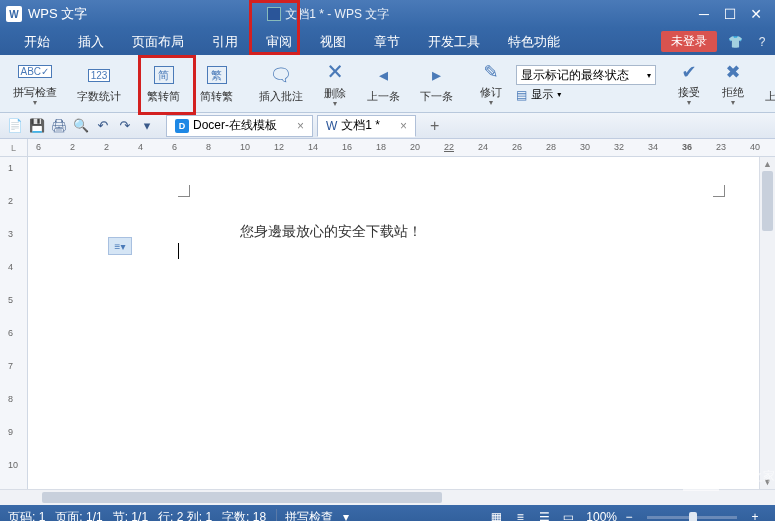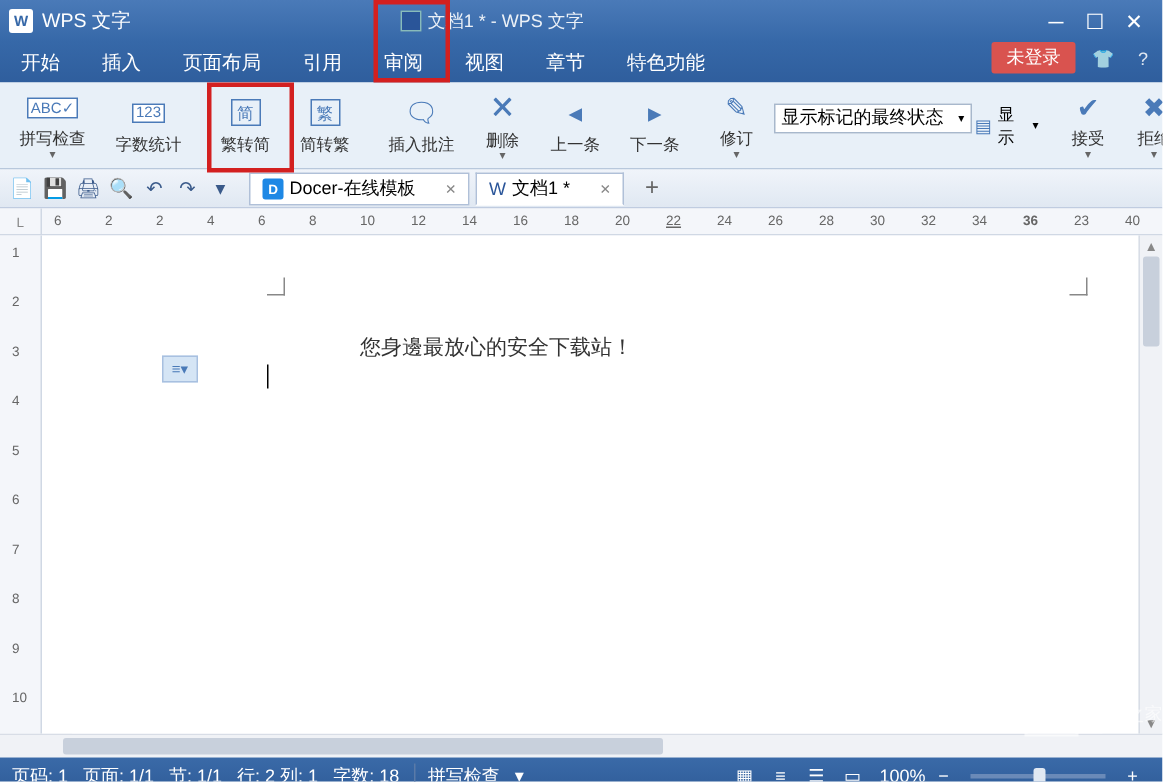--- a/index.html
+++ b/index.html
@@ -4,21 +4,21 @@
 <style>
 *{margin:0;padding:0;box-sizing:border-box;font-family:"Microsoft YaHei",sans-serif;font-size:12px}
 body{background:#fff;width:775px;height:521px;overflow:hidden;position:relative}
 .titlebar{height:28px;background:linear-gradient(#4a7ab8,#3668a8);display:flex;align-items:center;color:#fff;padding:0 6px}
 .titlebar .app-icon{width:16px;height:16px;background:#fff;color:#3668a8;display:flex;align-items:center;justify-content:center;font-weight:bold;border-radius:2px;margin-right:6px;font-size:10px}
 .titlebar .app-name{font-size:13px;margin-right:180px}
 .titlebar .doc-icon{width:14px;height:14px;background:#2a5599;margin-right:4px;border:1px solid #8bb}
 .titlebar .doc-title{font-size:12px;opacity:.9}
 .titlebar .spacer{flex:1}
 .titlebar .win-btn{width:26px;height:20px;display:flex;align-items:center;justify-content:center;cursor:pointer;font-size:14px}
-.menubar{height:27px;background:linear-gradient(#3668a8,#2f5e9d);display:flex;align-items:flex-start;color:#fff;}
+.menubar{height:27px;background:linear-gradient(#3668a8,#2f5e9d);display:flex;align-items:center;color:#fff;padding-left:10px}
 .menubar .tab{padding:0 14px;height:27px;display:flex;align-items:center;cursor:pointer;font-size:13px}
 .menubar .spacer{flex:1}
 .menubar .login{background:#d9534f;color:#fff;padding:2px 10px;border-radius:2px;margin-right:6px;font-size:12px}
 .menubar .icon-btn{width:22px;height:22px;display:flex;align-items:center;justify-content:center;cursor:pointer;margin:0 2px;opacity:.85}
 .ribbon{height:58px;background:#e8f0f8;border-bottom:1px solid #b8c8dc;display:flex;align-items:center;padding:2px 4px;gap:2px}
 .rbtn{display:flex;flex-direction:column;align-items:center;justify-content:center;padding:2px 8px;cursor:pointer;height:52px;border:1px solid transparent}
 .rbtn .ic{width:24px;height:24px;display:flex;align-items:center;justify-content:center;font-size:18px;color:#4a7ab8;margin-bottom:2px}
 .rbtn .lbl{font-size:11px;color:#333;white-space:nowrap}
 .rbtn .dd{font-size:8px;color:#666;margin-top:-2px}
 .sep{width:1px;height:44px;background:#c8d4e4;margin:0 2px}
@@ -81,20 +81,21 @@
 </div>
 
 <div class="menubar">
   <div class="tab">开始</div>
   <div class="tab">插入</div>
   <div class="tab">页面布局</div>
   <div class="tab">引用</div>
   <div class="tab">审阅</div>
   <div class="tab">视图</div>
   <div class="tab">章节</div>
+  <div class="tab">开发工具</div>
   <div class="tab">特色功能</div>
   <div class="spacer"></div>
   <div class="login">未登录</div>
   <div class="icon-btn">👕</div>
   <div class="icon-btn">?</div>
 </div>
 
 <div class="ribbon">
   <div class="rbtn">
     <div class="ic">
@@ -139,21 +140,21 @@
   <div class="rbtn">
     <div class="ic">▸</div>
     <div class="lbl">下一条</div>
   </div>
   <div class="sep"></div>
   <div class="rbtn">
     <div class="ic">✎</div>
     <div class="lbl">修订</div>
       <div class="dd">▾</div>
   </div>
-  <div style="display:flex;flex-direction:row;gap:2px;padding:2px">
+  <div style="display:flex;flex-direction:column;gap:2px;padding:2px">
     <div class="track-box">
       <span>显示标记的最终状态</span>
         <span style="font-size:8px">▾</span>
     </div>
     <div style="display:flex;align-items:center;gap:4px">
       <span style="color:#4a7ab8">▤</span>
       <span style="font-size:11px">显示</span>
       <span style="font-size:8px">▾</span>
     </div>
   </div>

